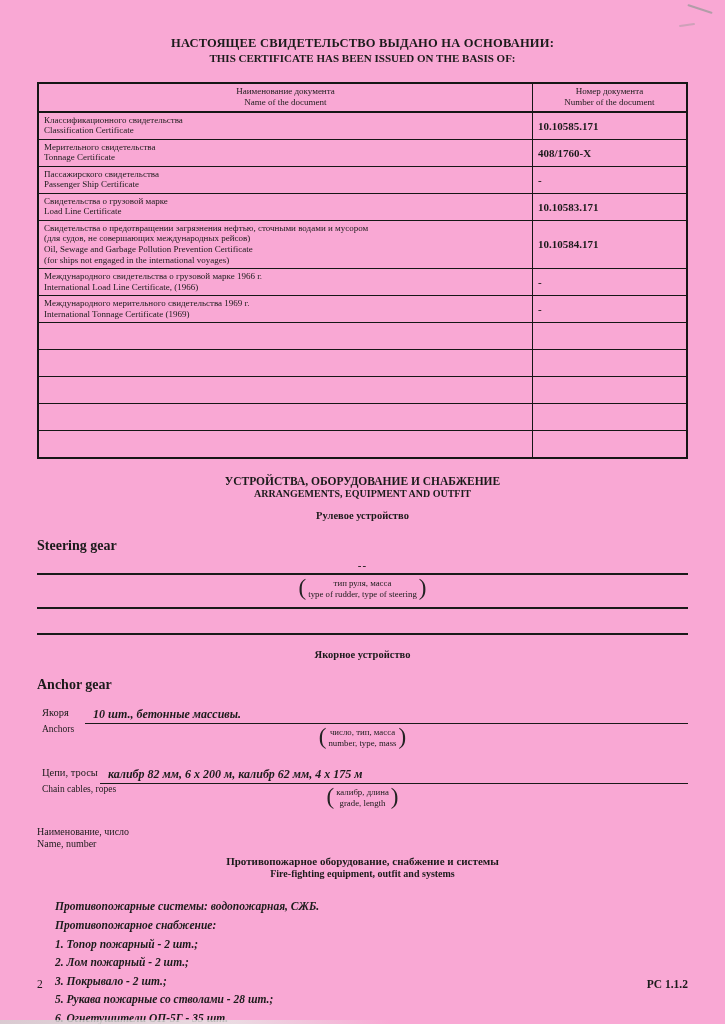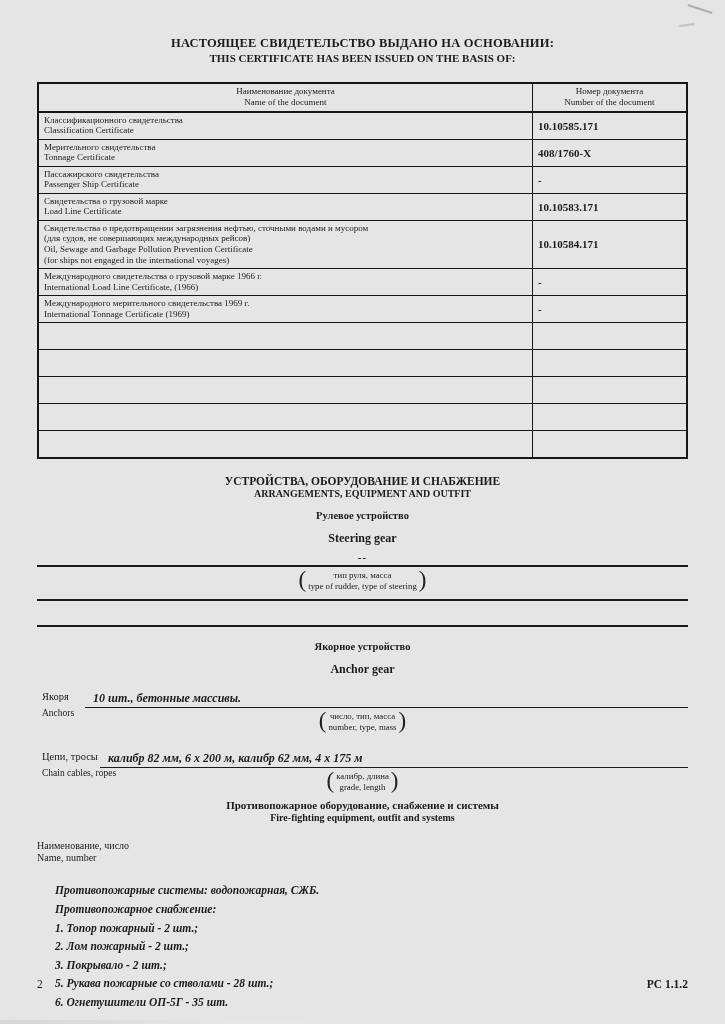--- a/index.html
+++ b/index.html
@@ -1,34 +1,34 @@
 <!DOCTYPE html>
 <html><head>
 <meta charset="utf-8">
 <style>
   html,body{margin:0;padding:0;}
   body{background:#888;}
   .page{
     position:relative;
     width:725px;height:1024px;
     margin:0 auto;
-    background:#e5e5e5;
+    background:#f9a8d4;
     color:#1b1b1b;
     font-family:"Liberation Serif","DejaVu Serif",serif;
     overflow:hidden;
     box-sizing:border-box;
     padding:36px 37px 0 37px;
   }
   
   .title-ru{font-size:12.5px;font-weight:bold;text-align:center;letter-spacing:.2px;}
   .title-en{font-size:11px;font-weight:bold;text-align:center;margin-top:1px;}
   .sec-ru{font-size:11.5px;font-weight:bold;text-align:center;}
   .sec-en{font-size:10px;font-weight:bold;text-align:center;margin-top:1px;}
   .sub-ru{font-size:10.5px;font-weight:bold;text-align:center;}
-  .sub-en{font-size:12px;font-weight:bold;text-align:center;margin-top:10px;}
+  .sub-en{font-size:14px;font-weight:bold;margin-top:17px;}
   
   table.basis{
     width:100%;margin-top:18px;
     border-collapse:collapse;
     border:2.5px solid #161616;
   }
   table.basis th,table.basis td{
     border:1.6px solid #161616;
     padding:2px 5px;
     vertical-align:top;
@@ -221,30 +221,30 @@
     <div class="paren-cap" style="margin-top:2px;">
       <span class="paren">(</span>
       <span class="cap-lines">
         <span>калибр, длина</span>
         <span>grade, length</span>
       </span>
       <span class="paren">)</span>
     </div>
   </div>
 
+  <div style="margin-top:17px;">
+    <div class="plain-ru">Наименование, число</div>
+    <div class="plain-en">Name, number</div>
+  </div>
+
   <div style="margin-top:6px;">
     <div class="sec-ru" style="font-size:11px;">Противопожарное оборудование, снабжение и системы</div>
     <div class="sec-en" style="font-size:10px;">Fire-fighting equipment, outfit and systems</div>
   </div>
 
-  <div style="margin-top:17px;">
-    <div class="plain-ru">Наименование, число</div>
-    <div class="plain-en">Name, number</div>
-  </div>
-
   <div class="fire-items">
 
       <div>Противопожарные системы: водопожарная, СЖБ.</div>
 
       <div>Противопожарное снабжение:</div>
 
       <div>1. Топор пожарный - 2 шт.;</div>
 
       <div>2. Лом пожарный - 2 шт.;</div>
 

